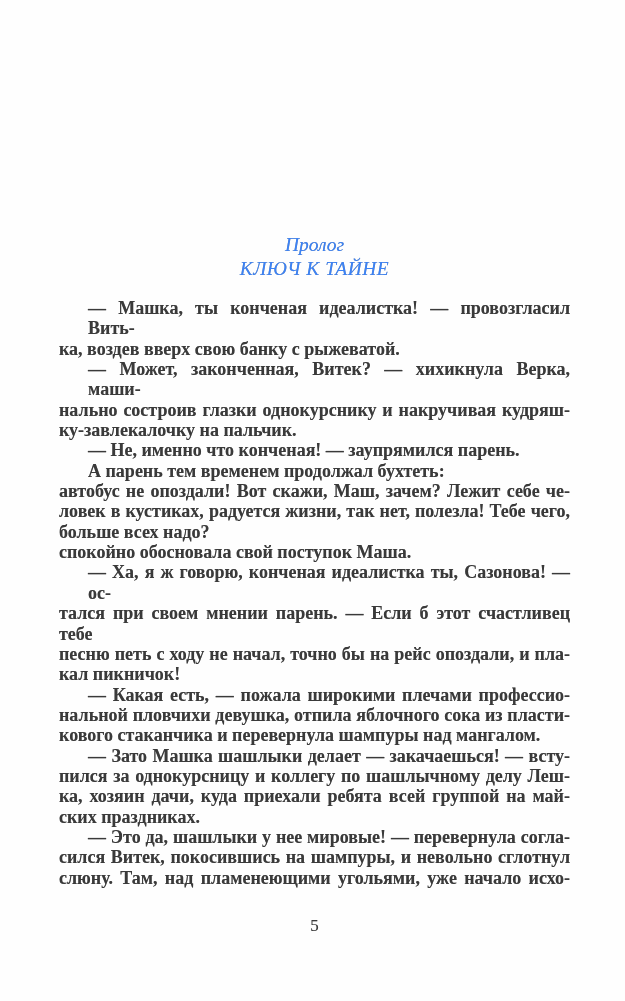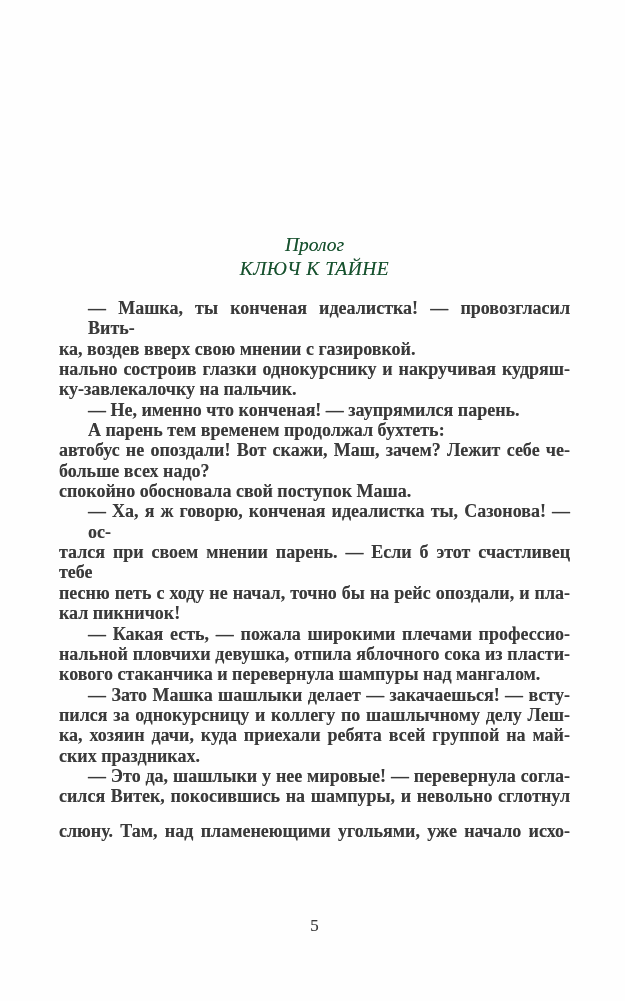--- a/index.html
+++ b/index.html
@@ -21,21 +21,21 @@
     top: 0;
     width: 511px;
     height: 1001px;
   }
   .chapter-heading {
     margin-top: 233px;
     text-align: center;
     font-style: italic;
     font-size: 19.5px;
     line-height: 24px;
-    color: #14532d;
+    color: #3b82f6;
     text-shadow: 0 0 0.6px rgba(70,70,70,0.55);
   }
   .chapter-heading .subtitle {
     letter-spacing: 0.5px;
   }
   .body-text {
     margin-top: 17px;
     font-size: 18px;
     line-height: 20.35px;
     text-shadow: 0 0 0.6px rgba(70,70,70,0.5);
@@ -51,21 +51,20 @@
     white-space: normal;
   }
   .text-line.para-first {
     padding-left: 29px;
   }
   .text-line.para-last {
     text-align-last: left;
   }
   .text-line.para-last.still-justified {
     text-align-last: justify;
-    margin-top: 14px;
   }
   .page-number {
     position: absolute;
     left: 0;
     top: 916px;
     width: 511px;
     text-align: center;
     font-size: 17px;
     line-height: 20px;
     color: #3c3c3c;
@@ -77,34 +76,36 @@
 
 <div class="book-page">
   <div class="chapter-heading">
     <div class="title">Пролог</div>
     <div class="subtitle">КЛЮЧ К ТАЙНЕ</div>
   </div>
 
   <div class="body-text">
       <div class="paragraph">
         <div class="text-line para-first">— Машка, ты конченая идеалистка! — провозгласил Вить-</div>
-        <div class="text-line para-last">ка, воздев вверх свою мнении с газировкой.</div>
+        <div class="text-line para-last">ка, воздев вверх свою банку с рыжеватой.</div>
       </div>
       <div class="paragraph">
+        <div class="text-line para-first">— Может, законченная, Витек? — хихикнула Верка, маши-</div>
         <div class="text-line">нально состроив глазки однокурснику и накручивая кудряш-</div>
         <div class="text-line para-last">ку-завлекалочку на пальчик.</div>
       </div>
       <div class="paragraph">
         <div class="text-line para-first para-last">— Не, именно что конченая! — заупрямился парень.</div>
       </div>
       <div class="paragraph">
         <div class="text-line para-first para-last">А парень тем временем продолжал бухтеть:</div>
       </div>
       <div class="paragraph">
         <div class="text-line">автобус не опоздали! Вот скажи, Маш, зачем? Лежит себе че-</div>
+        <div class="text-line">ловек в кустиках, радуется жизни, так нет, полезла! Тебе чего,</div>
         <div class="text-line para-last">больше всех надо?</div>
       </div>
       <div class="paragraph">
         <div class="text-line para-last">спокойно обосновала свой поступок Маша.</div>
       </div>
       <div class="paragraph">
         <div class="text-line para-first">— Ха, я ж говорю, конченая идеалистка ты, Сазонова! — ос-</div>
         <div class="text-line">тался при своем мнении парень. — Если б этот счастливец тебе</div>
         <div class="text-line">песню петь с ходу не начал, точно бы на рейс опоздали, и пла-</div>
         <div class="text-line para-last">кал пикничок!</div>

